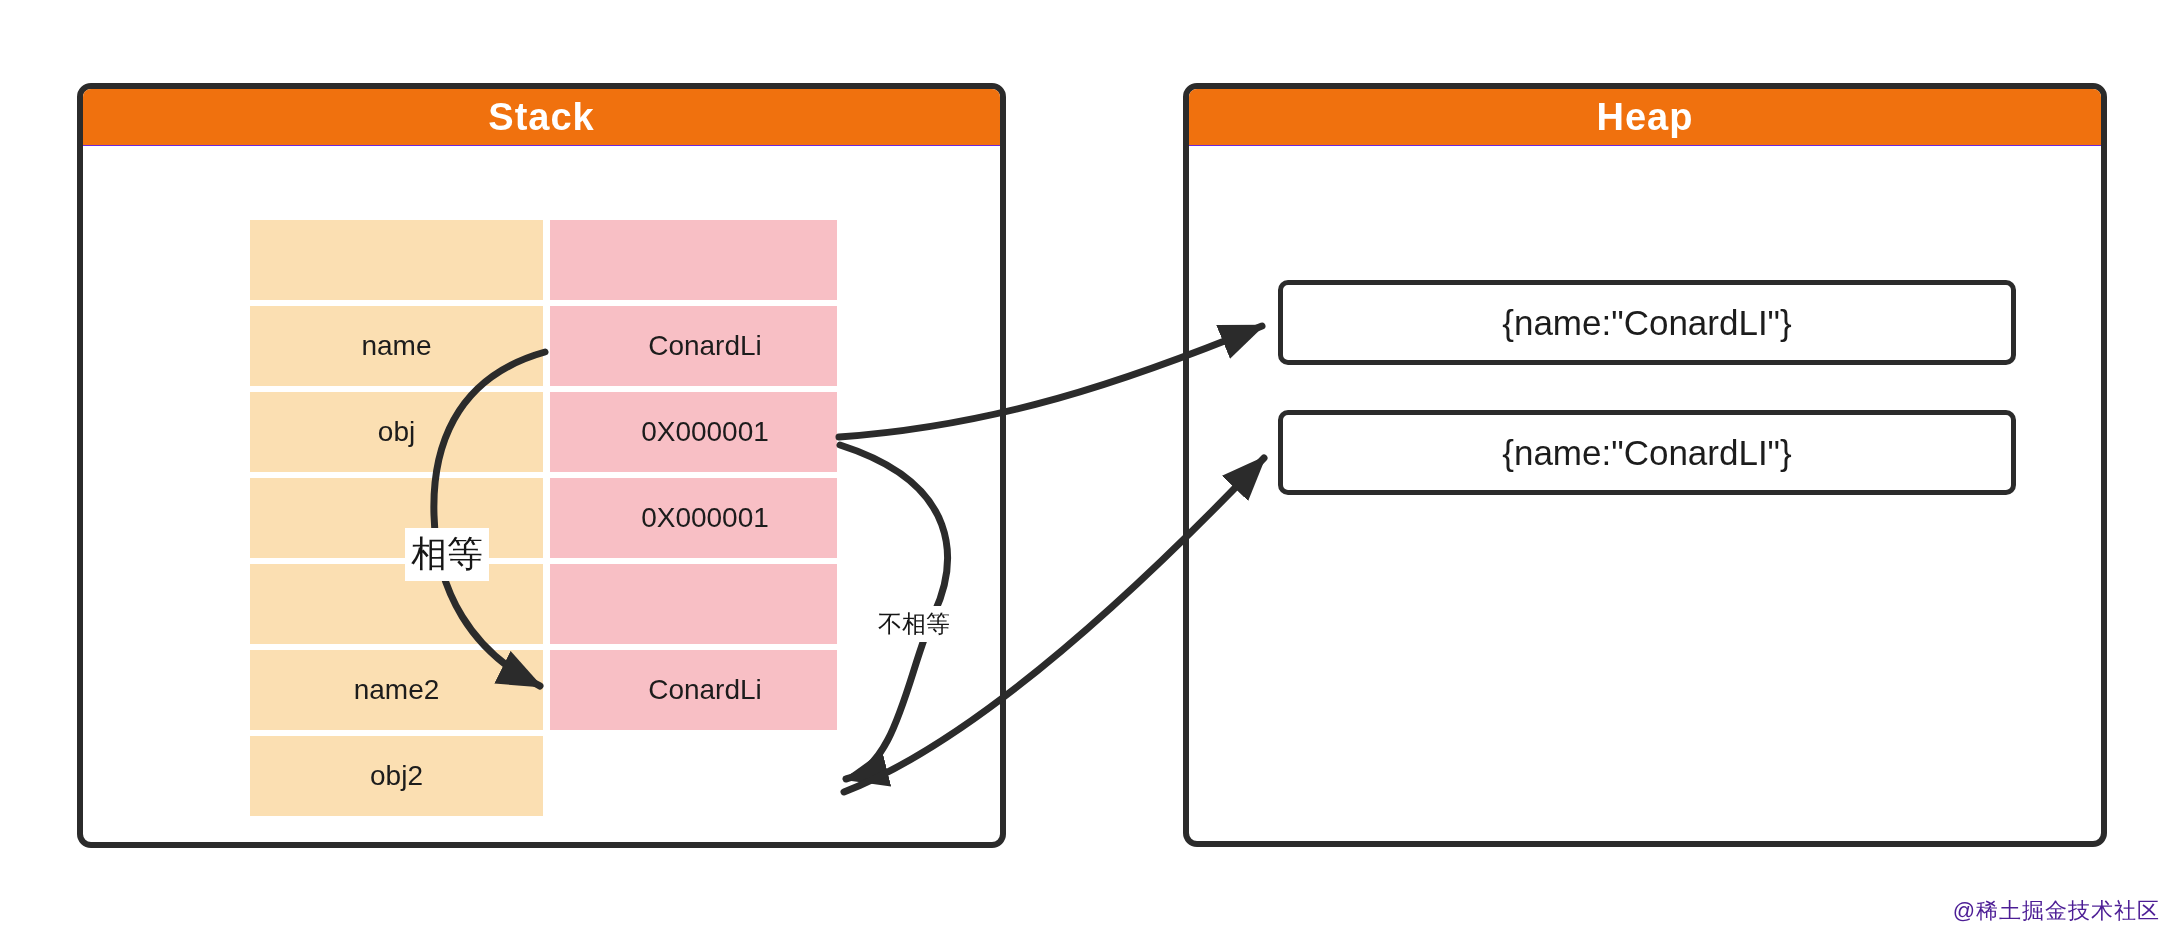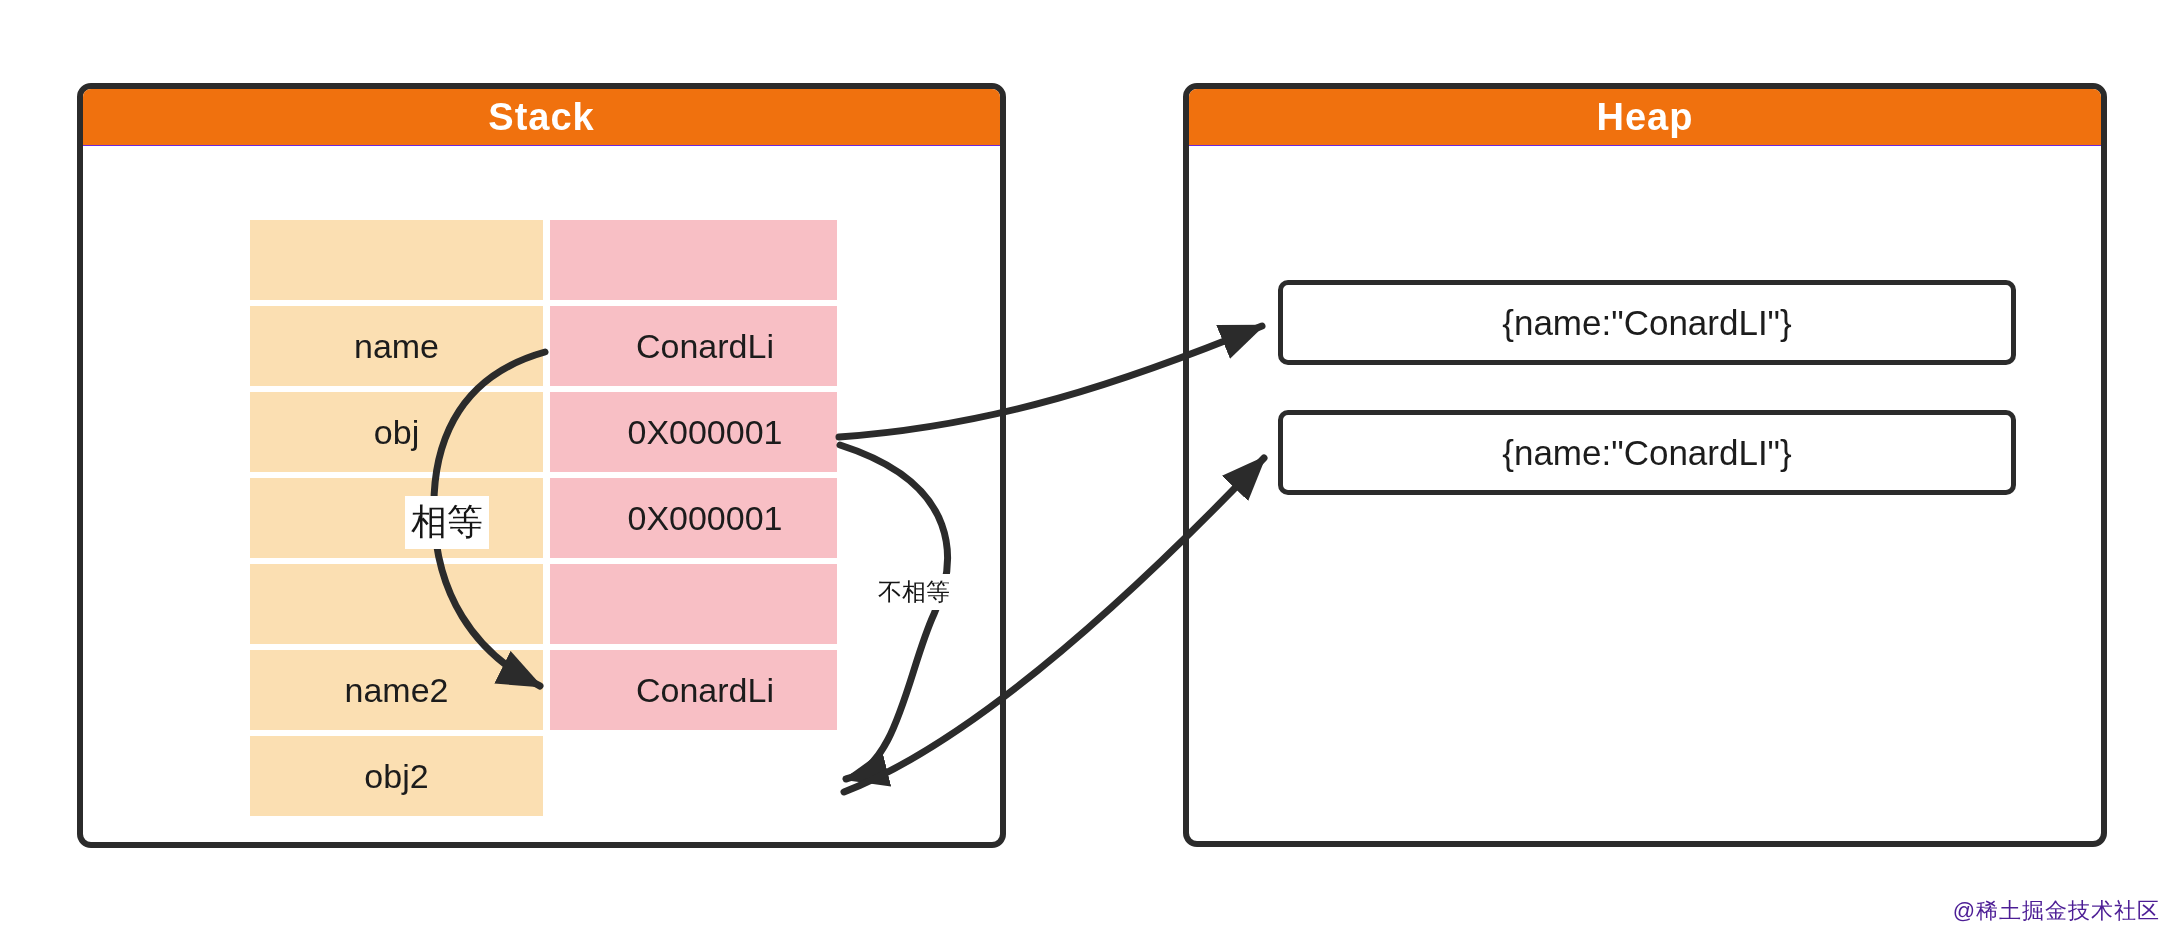--- a/index.html
+++ b/index.html
@@ -13,34 +13,34 @@
   }
   .panel.stack{left:77px;width:929px;height:765px;}
   .panel.heap{left:1183px;width:924px;height:764px;}
   .panel-header{
     height:56px;background:#F0710E;border-bottom:1px solid #6d28d9;
     border-radius:8px 8px 0 0;display:flex;align-items:center;justify-content:center;
   }
   .panel-title{font-size:38px;font-weight:bold;color:#ffffff;letter-spacing:1px;}
   .stack-table{position:absolute;left:250px;top:220px;width:587px;}
   .stack-row{display:flex;height:80px;margin-bottom:6px;}
-  .cell{display:flex;align-items:center;justify-content:center;font-size:34px;box-sizing:border-box;}
+  .cell{display:flex;align-items:center;justify-content:center;font-size:28px;box-sizing:border-box;}
   .cell.key{width:293px;background:#FBDFB2;margin-right:7px;}
   .cell.val{width:287px;background:#F8BFC5;padding-left:23px;}
   .heap-object{
     position:absolute;left:1278px;width:738px;height:85px;background:#ffffff;
     border:5px solid #2b2b2b;border-radius:10px;box-sizing:border-box;
     display:flex;align-items:center;justify-content:center;font-size:35px;
   }
   #heap-obj-1{top:280px;}
   #heap-obj-2{top:410px;}
   .arrows{position:absolute;left:0;top:0;width:2182px;height:948px;pointer-events:none;}
   .float-label{
     position:absolute;background:#ffffff;color:#161616;
-    padding:2px 6px;white-space:nowrap;
+    padding:2px 6px;white-space:nowrap;margin-top:32px;
   }
   #equal-label{left:405px;top:496px;font-size:36px;}
   #not-equal-label{left:872px;top:574px;font-size:24px;}
   .watermark{
     position:absolute;right:22px;top:896px;font-size:22px;color:#4c1d95;letter-spacing:1px;
   }
 </style>
 </head>
 <body>
 

